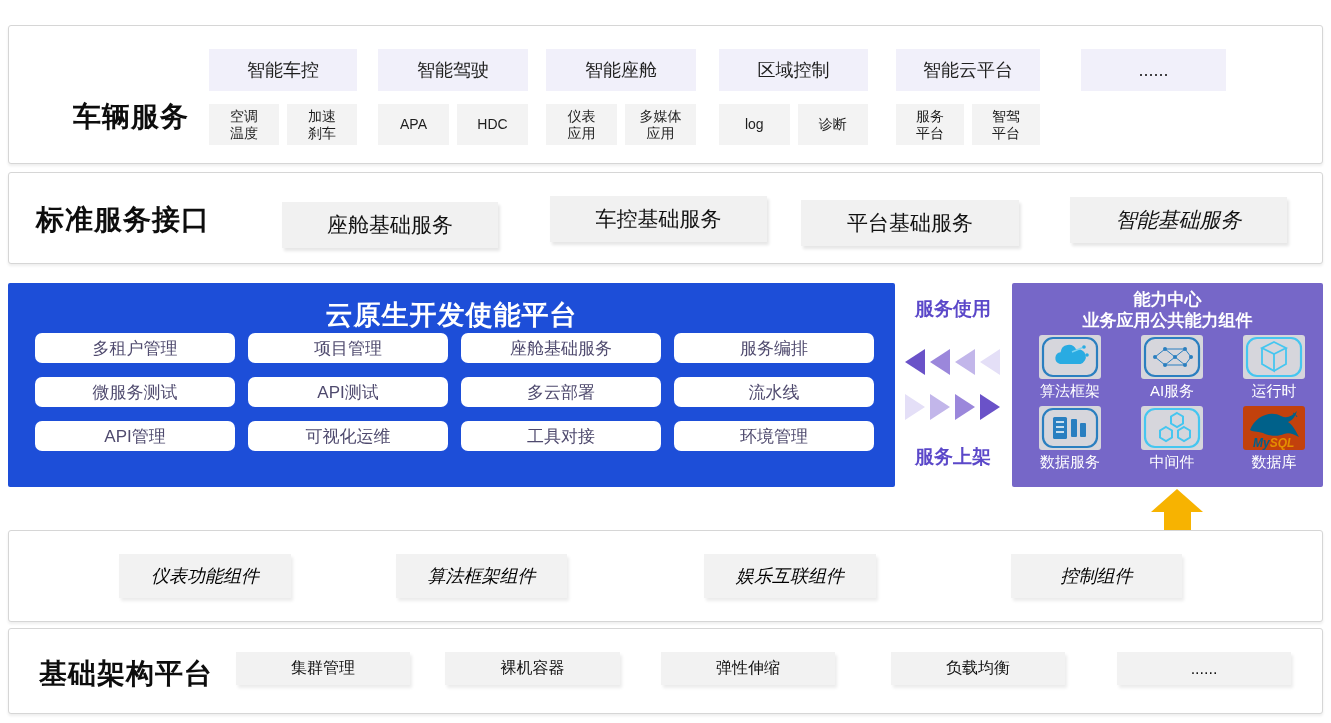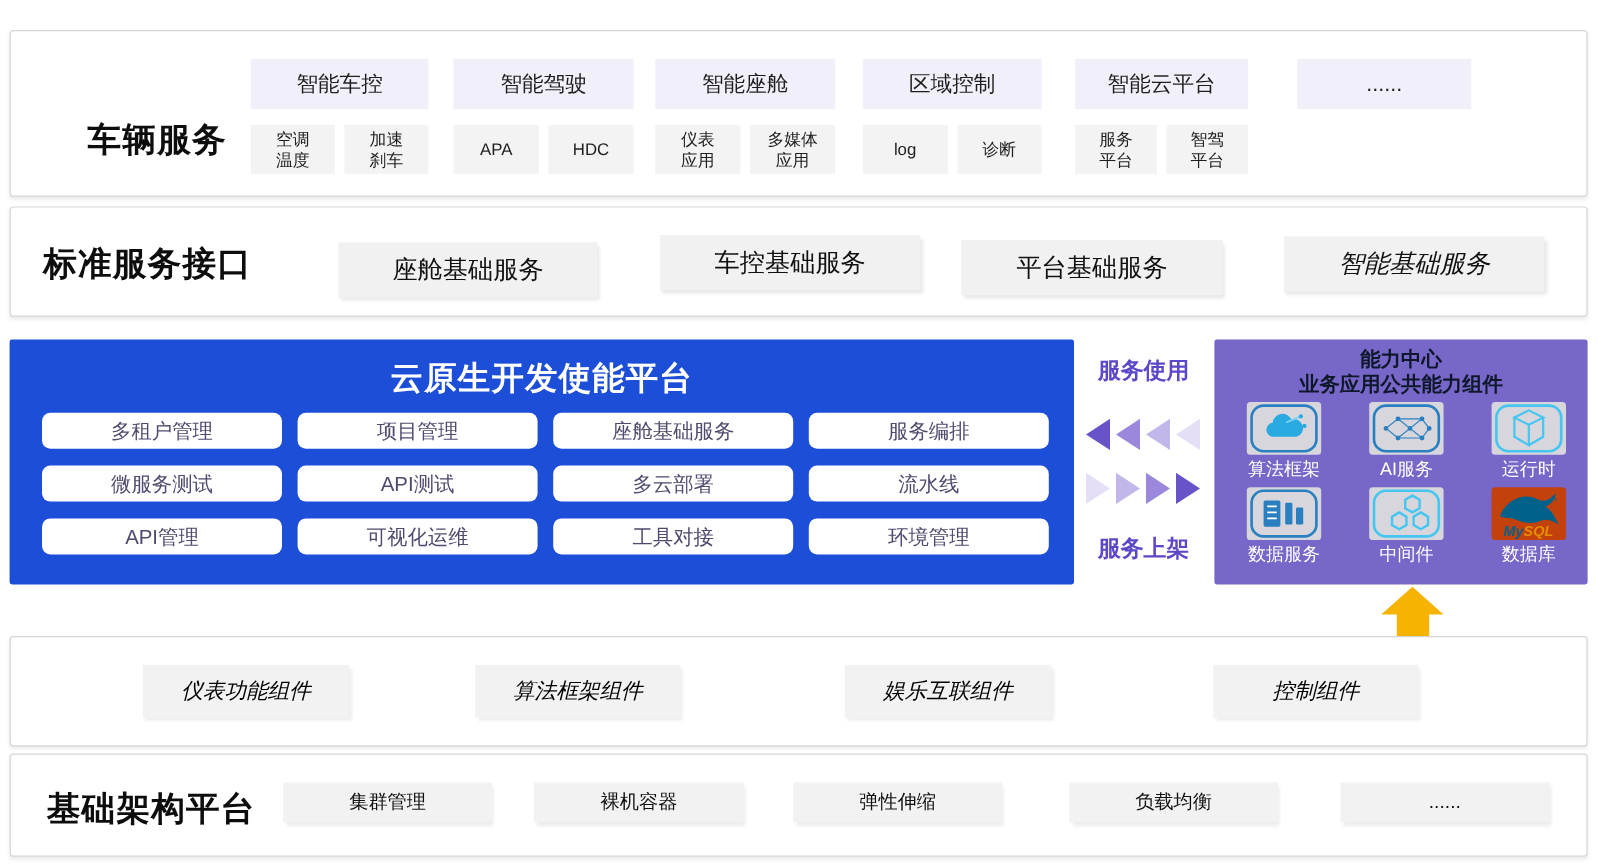--- a/index.html
+++ b/index.html
@@ -22,39 +22,39 @@
   
   #sec2{top:172px;height:90px;}
   #sec2 .sec-title{left:27px;top:28px;}
   .ichip{position:absolute;background:#f1f1f1;display:flex;align-items:center;justify-content:center;
          font-size:21px;color:#111;box-shadow:2px 3px 3px rgba(0,0,0,.10);}
 
   
   #purple{position:absolute;left:8px;top:283px;width:887px;height:204px;background:#1d4ed8;border-radius:2px;}
   .ptitle{position:absolute;left:0;right:0;top:14px;text-align:center;color:#fff;font-weight:bold;
           font-size:27px;letter-spacing:1px;}
-  .pgrid{position:absolute;left:27px;top:61px;display:grid;grid-template-columns:repeat(4,200px);
+  .pgrid{position:absolute;left:27px;top:50px;display:grid;grid-template-columns:repeat(4,200px);
          grid-auto-rows:30px;column-gap:13px;row-gap:14px;}
   .pill{background:#fff;border-radius:7px;display:flex;align-items:center;justify-content:center;
         font-size:17px;color:#4f4a6e;}
 
   
   .flow-label{position:absolute;width:120px;left:893px;text-align:center;color:#5b48c9;
               font-weight:bold;font-size:19px;}
   .tri-row{position:absolute;left:905px;display:flex;gap:5px;align-items:center;}
   .tl{width:0;height:0;border-top:13px solid transparent;border-bottom:13px solid transparent;border-right:20px solid #000;}
   .tr{width:0;height:0;border-top:13px solid transparent;border-bottom:13px solid transparent;border-left:20px solid #000;}
   .c1{border-right-color:#6a52c8;border-left-color:#6a52c8;}
   .c2{border-right-color:#9b87db;border-left-color:#9b87db;}
   .c3{border-right-color:#c2b6ea;border-left-color:#c2b6ea;}
   .c4{border-right-color:#e4dff7;border-left-color:#e4dff7;}
 
   
   #cap{position:absolute;left:1012px;top:283px;width:311px;height:204px;background:#7667c8;border-radius:2px;}
-  .cap-title{position:absolute;left:0;right:0;top:6px;text-align:center;color:#0f172a;font-weight:bold;
+  .cap-title{position:absolute;left:0;right:0;top:6px;text-align:center;color:#ffffff;font-weight:bold;
              font-size:17px;line-height:21px;}
   .cap-grid{position:absolute;left:8px;top:52px;display:grid;grid-template-columns:repeat(3,100px);
             column-gap:2px;row-gap:5px;}
   .cap-item{display:flex;flex-direction:column;align-items:center;}
   .tile{width:62px;height:44px;background:#d6d6dc;border-radius:3px;display:flex;align-items:center;
         justify-content:center;overflow:hidden;}
   .tile.white{background:#c2410c;}
   .cap-label{margin-top:3px;color:#fff;font-size:15px;}
 
   

